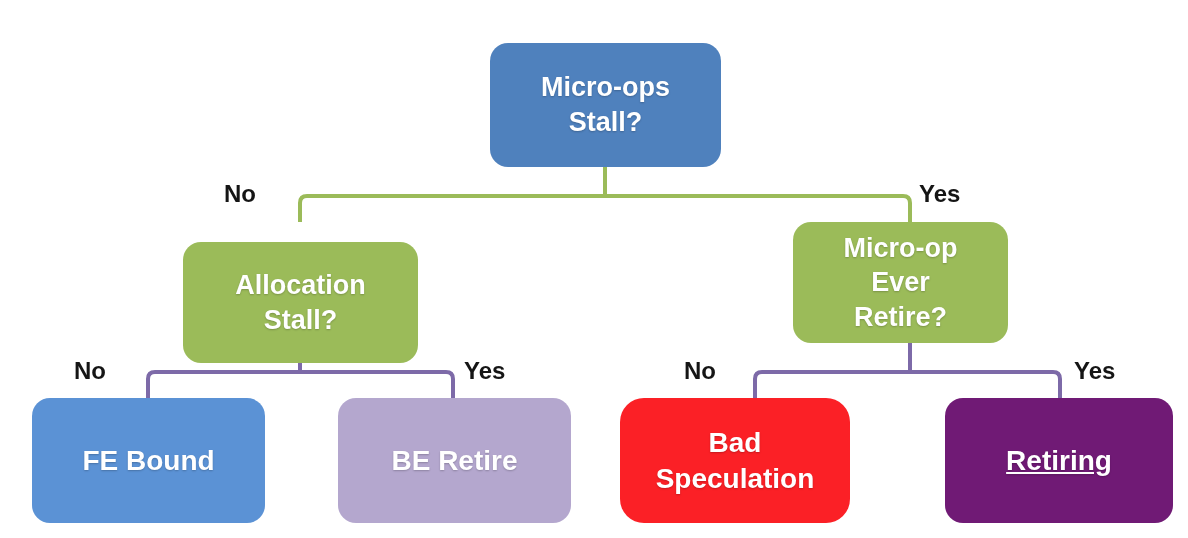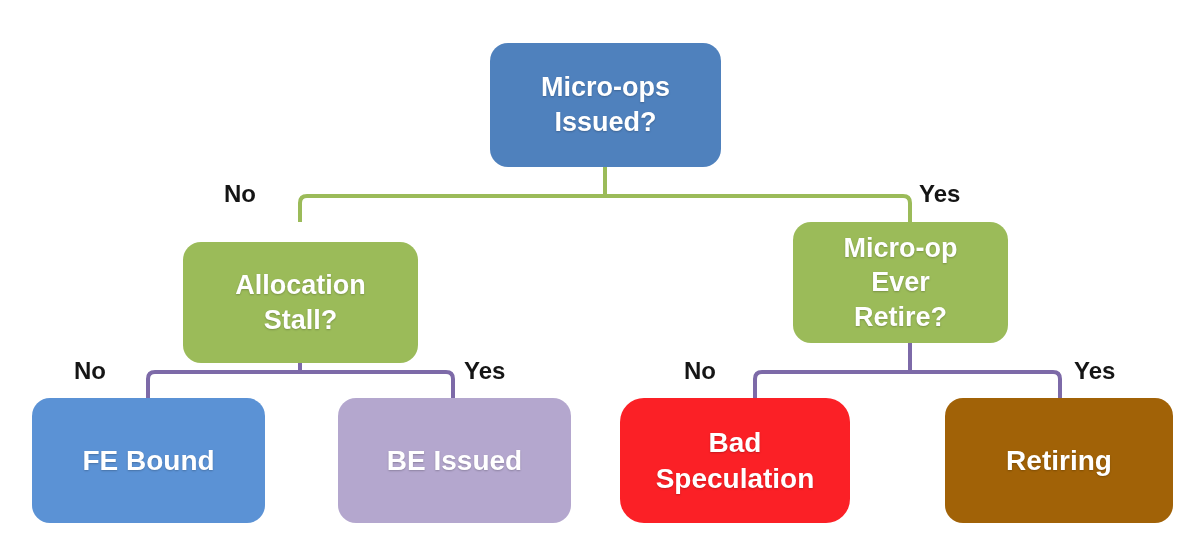--- a/index.html
+++ b/index.html
@@ -57,33 +57,33 @@
     <g stroke="#7d6aa8" stroke-width="4" fill="none">
       <path d="M300 343 L300 373"></path>
       <path d="M148 398 L148 379 Q148 372 155 372 L446 372 Q453 372 453 379 L453 398"></path>
     </g>
     <g stroke="#7d6aa8" stroke-width="4" fill="none">
       <path d="M910 343 L910 373"></path>
       <path d="M755 398 L755 379 Q755 372 762 372 L1053 372 Q1060 372 1060 379 L1060 398"></path>
     </g>
   </svg>
 
-  <div class="node question n-root" style="background: rgb(79, 129, 189);">Micro-ops Issued?</div>
+  <div class="node question n-root" style="background: rgb(79, 129, 189);">Micro-ops Stall?</div>
 
   <div class="node question n-alloc" style="background: rgb(155, 187, 89); margin-top: 20px;">Allocation Stall?</div>
 
   <div class="node question n-retq" style="background: rgb(155, 187, 89);">Micro-op Ever Retire?</div>
 
   <div class="node leaf n-fe" style="background: rgb(91, 146, 213);">FE Bound</div>
 
-  <div class="node leaf n-be" style="background: rgb(180, 167, 206);">BE Issued</div>
+  <div class="node leaf n-be" style="background: rgb(180, 167, 206);">BE Retire</div>
 
   <div class="node leaf n-bad" style="background: rgb(251, 32, 38);">Bad Speculation</div>
 
-  <div class="node leaf n-ret" style="background: #a16207;">Retiring</div>
+  <div class="node leaf n-ret" style="background: #701a75; text-decoration: underline;">Retiring</div>
 
   <div class="edge-label el-root-no">No</div>
   <div class="edge-label el-root-yes">Yes</div>
   <div class="edge-label el-alloc-no">No</div>
   <div class="edge-label el-alloc-yes">Yes</div>
   <div class="edge-label el-retq-no">No</div>
   <div class="edge-label el-retq-yes">Yes</div>
 
 </div>
 

